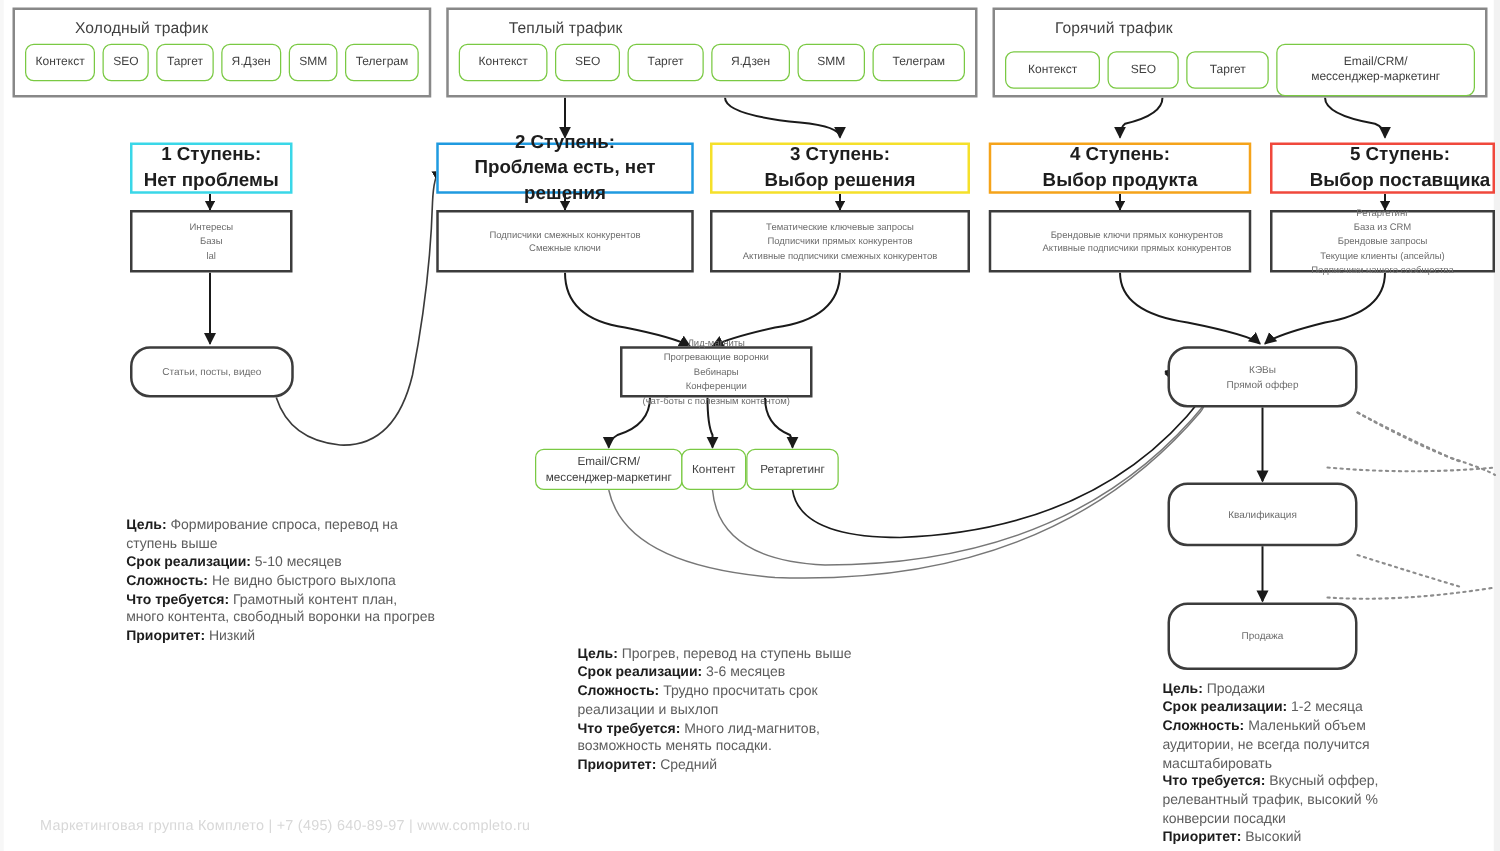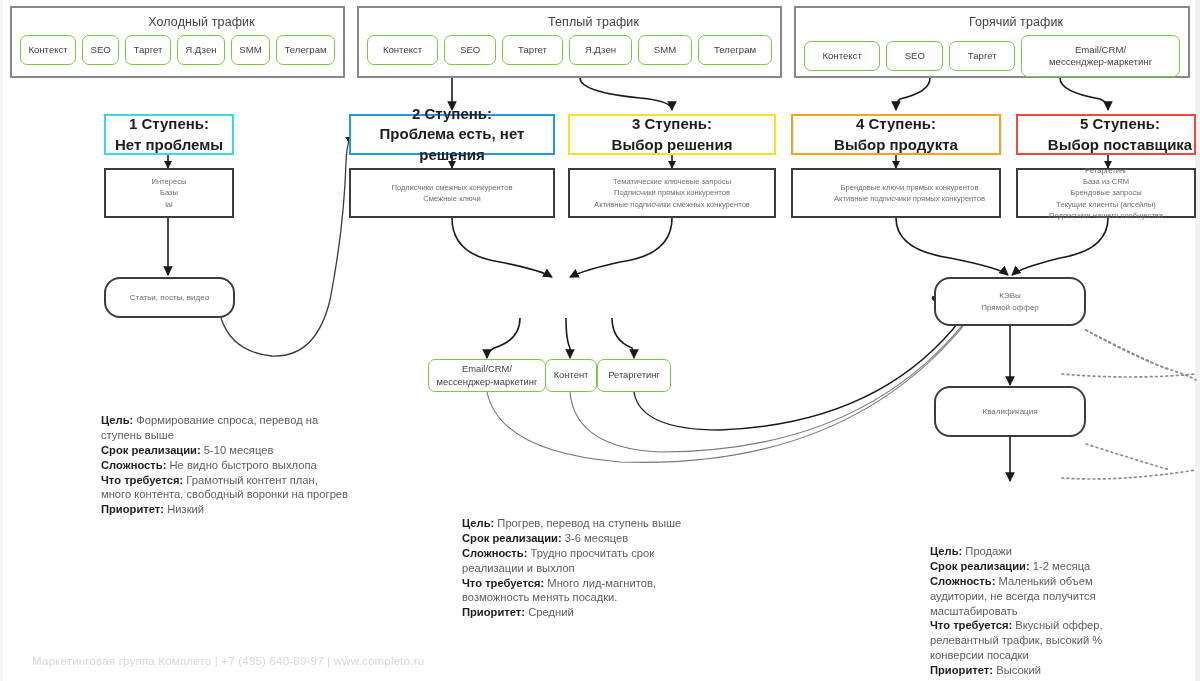--- a/index.html
+++ b/index.html
@@ -15,21 +15,21 @@
   svg#wires{position:absolute;left:0;top:0;width:1200px;height:681px;pointer-events:none;}
 
   
   .traffic-group{
     position:absolute;
     border:2px solid #888888;
     background:#ffffff;
     box-sizing:border-box;
   }
   .traffic-title{
-    text-align:center;
+    text-align:left;
     font-size:12.5px;
     color:#3f3f3f;
     padding-top:7px;
     letter-spacing:.1px;
     margin-left:48px;
   }
   .chip-row{
     display:flex;
     justify-content:space-around;
     align-items:center;
@@ -259,29 +259,35 @@
 Активные подписчики прямых конкурентов</div>
 
   <div class="box" style="left:1016px;top:168px;width:180px;height:50px;">Ретаргетинг
 База из CRM
 Брендовые запросы
 Текущие клиенты (апсейлы)
 Подписчики нашего сообщества</div>
 
   <div class="box mid" style="left:104px;top:277px;width:131px;height:41px;">Статьи, посты, видео</div>
 
+  <div class="box" style="left:496px;top:277px;width:154px;height:41px;">Лид-магниты
+Прогревающие воронки
+Вебинары
+Конференции
+(чат-боты с полезным контентом)</div>
 
   <div class="gchip" style="left:428px;top:359px;width:118px;height:33px;">Email/CRM/
 мессенджер-маркетинг</div>
   <div class="gchip" style="left:545px;top:359px;width:52px;height:33px;">Контент</div>
   <div class="gchip" style="left:597px;top:359px;width:74px;height:33px;">Ретаргетинг</div>
 
   <div class="box mid" style="left:934px;top:277px;width:152px;height:49px;">КЭВы
 Прямой оффер</div>
   <div class="box mid" style="left:934px;top:386px;width:152px;height:51px;">Квалификация</div>
+  <div class="box mid" style="left:934px;top:482px;width:152px;height:54px;">Продажа</div>
 
   <div class="summary" style="left:101px;top:413px;width:270px;">
     <span class="ln"><b>Цель:</b><span> Формирование спроса, перевод на</span></span>
     <span class="ln"><b></b><span>ступень выше</span></span>
     <span class="ln"><b>Срок реализации:</b><span> 5-10 месяцев</span></span>
     <span class="ln"><b>Сложность:</b><span> Не видно быстрого выхлопа</span></span>
     <span class="ln"><b>Что требуется:</b><span> Грамотный контент план,</span></span>
     <span class="ln"><b></b><span>много контента, свободный воронки на прогрев</span></span>
     <span class="ln"><b>Приоритет:</b><span> Низкий</span></span>
   </div>

